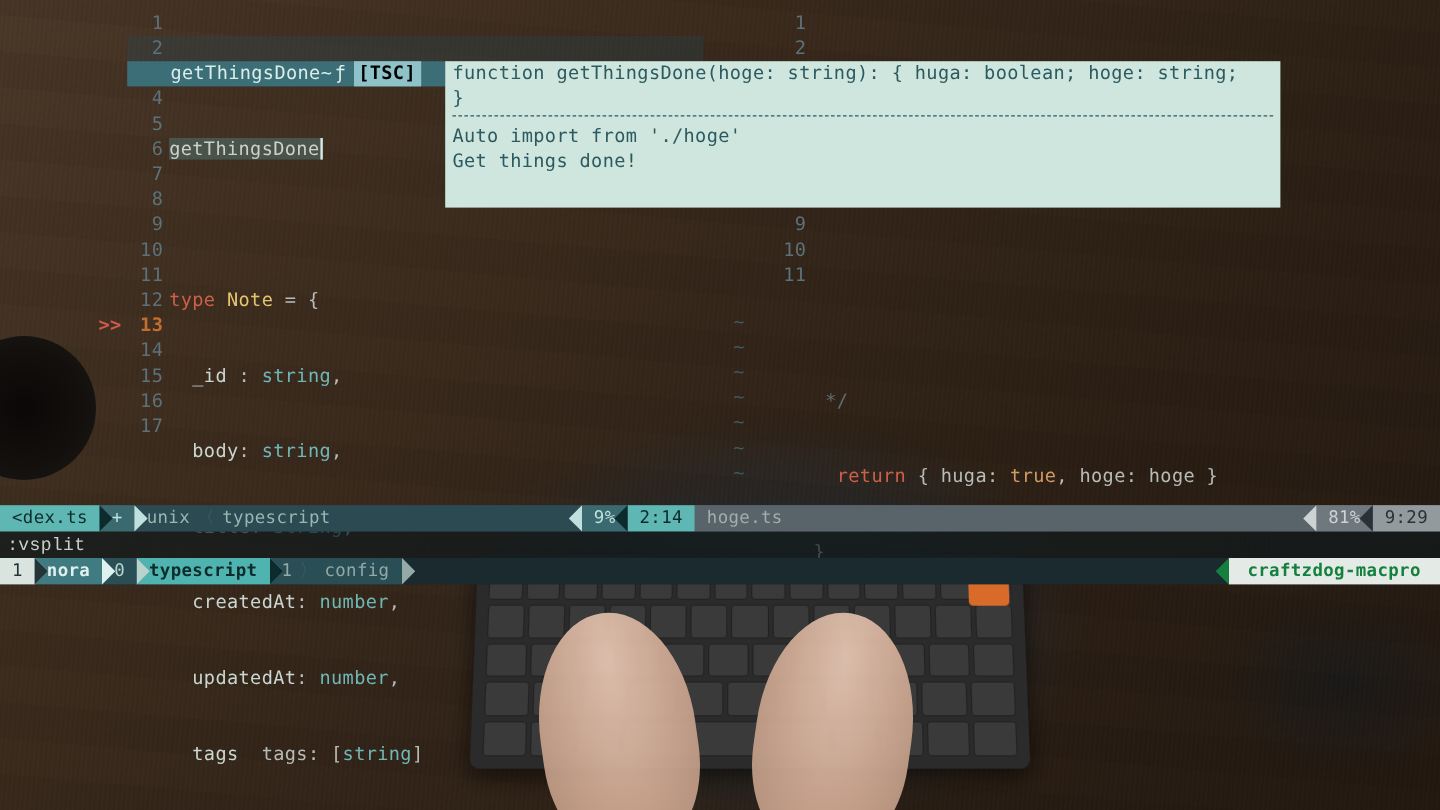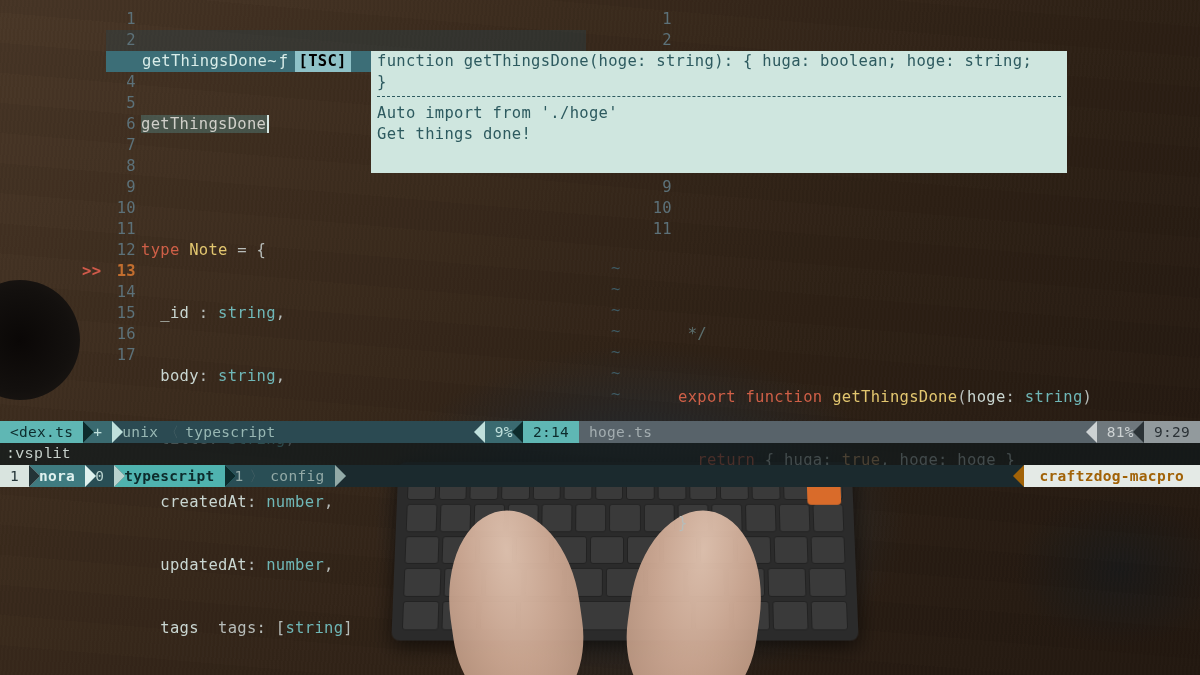--- a/index.html
+++ b/index.html
@@ -253,21 +253,21 @@
   .t-idx   { background: #d9e4df; color: #243437; }
   .t-idx .arrow-r::after { border-left-color: #d9e4df; }
   .t-sess  { background: #3f7b80; color: #dff1ee; font-weight: 600; }
   .t-sess .arrow-r::after { border-left-color: #3f7b80; }
   .t-winA  { background: #294e55; color: #b8d2ce; }
   .t-winA .arrow-r::after { border-left-color: #294e55; }
   .t-winCur { background: #4fb3af; color: #0d2b2c; font-weight: 700; }
   .t-winCur .arrow-r::after { border-left-color: #4fb3af; }
   .t-winB  { background: #294e55; color: #93aaa7; }
   .t-winB .arrow-r::after { border-left-color: #294e55; }
-  .t-host  { background: #e4eae6; color: #a16207; font-weight: 600; padding: 2px 16px; }
+  .t-host  { background: #e4eae6; color: #15803d; font-weight: 600; padding: 2px 16px; }
   .sep-thin { color: #476166; padding: 0 6px; align-self: center; }
 </style>
 </head>
 <body>
 
 <div class="bg">
   <div class="cup"></div>
   <div class="kbd">
     <div class="kbd-rows">
       <div class="kbd-row">
@@ -408,21 +408,20 @@
         <div class="ln">8</div>
         <div class="ln">9</div>
         <div class="ln">10</div>
         <div class="ln">11</div>
       </div>
       <div class="code">
         <div class="row"><span class="kw">export</span> <span class="kw">type</span> <span class="tyid">Book</span><span class="punc"> = {</span></div>
         <div class="row"><span class="prop">  _id</span><span class="punc">: </span><span class="typ">string</span><span class="punc">,</span></div>
         <div class="row"></div><div class="row"></div><div class="row"></div><div class="row"></div><div class="row"></div>
         <div class="row"><span class="cmt"> */</span></div>
-        <div class="row"><span class="kw">export</span> <span class="kw">function</span> <span class="tyid">getThingsDone</span><span class="punc">(</span><span class="prop">hoge</span><span class="punc">: </span><span class="typ">string</span><span class="punc">)</span></div>
         <div class="row"><span>  </span><span class="kw">return</span><span class="punc"> { huga: </span><span class="bool">true</span><span class="punc">, hoge: hoge }</span></div>
         <div class="row"><span class="punc">}</span></div>
       </div>
     </div>
 
   </div>
 
   <div class="tilde-col">
     <div>~</div>
     <div>~</div>

